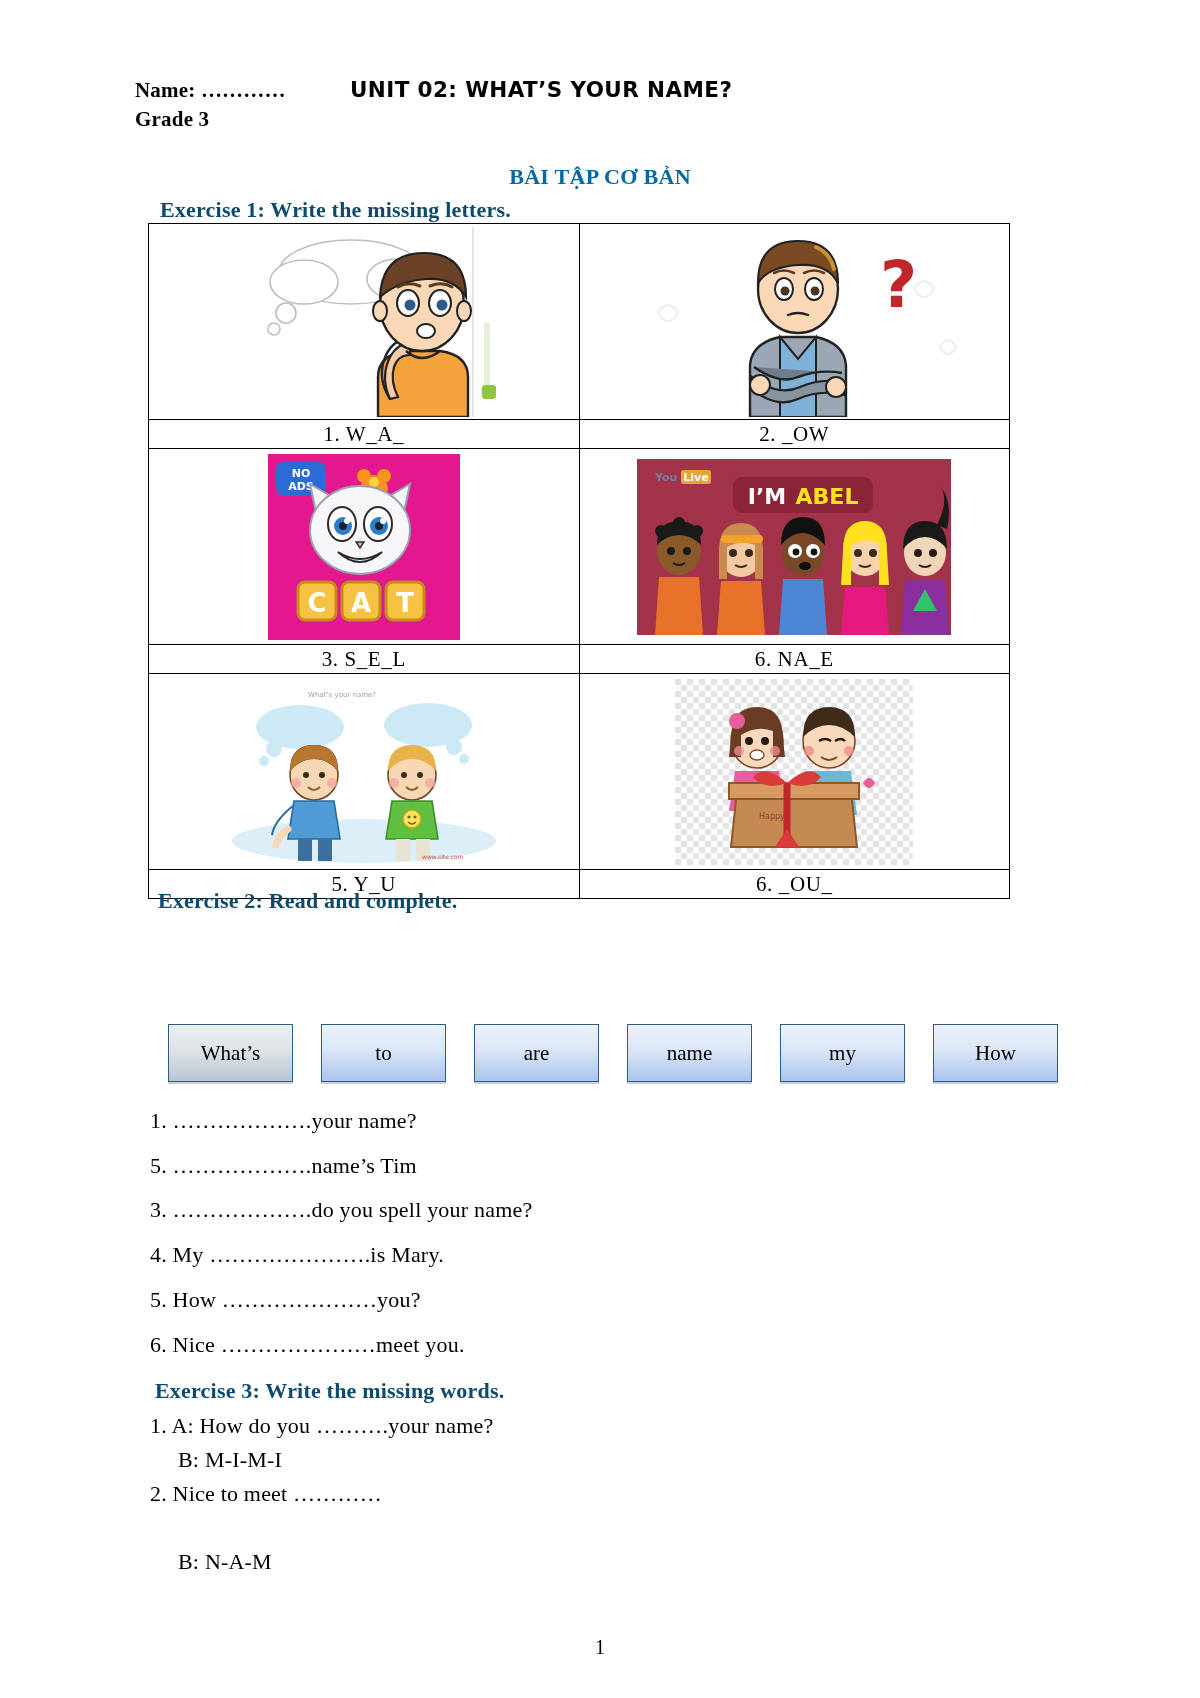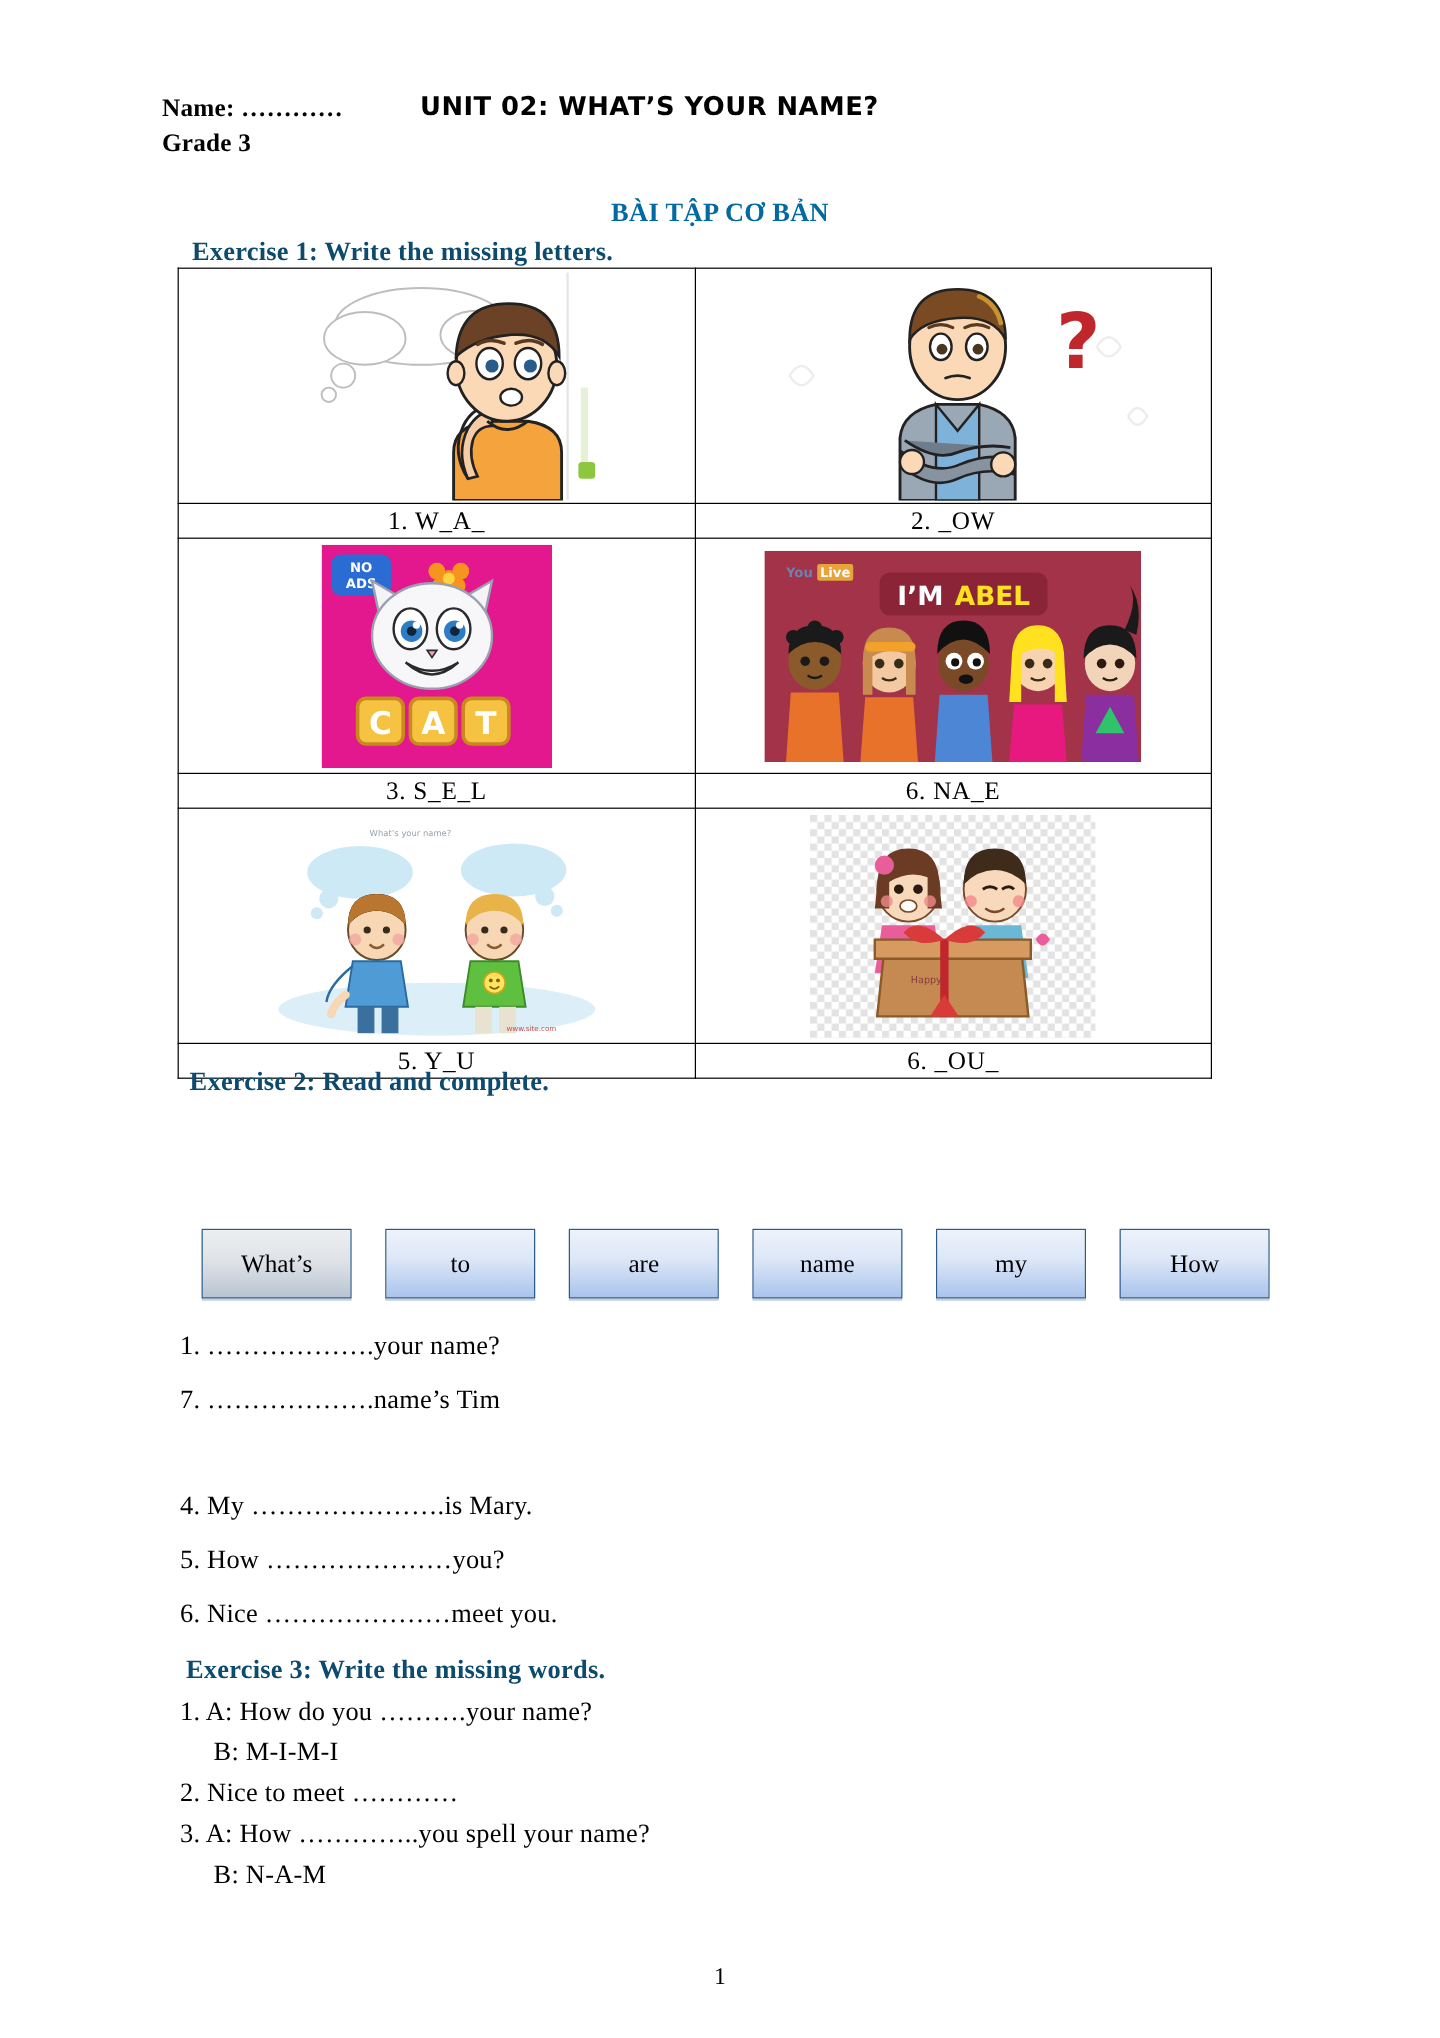--- a/index.html
+++ b/index.html
@@ -483,28 +483,28 @@
   <div class="word-row">
     <div class="word-box first">What’s</div>
     <div class="word-box">to</div>
     <div class="word-box">are</div>
     <div class="word-box">name</div>
     <div class="word-box">my</div>
     <div class="word-box">How</div>
   </div>
 
   <div class="sent" style="top:1108px">1. ……………….your name?</div>
-  <div class="sent" style="top:1153px">7. ……………….name’s Tim</div>
+  <div class="sent" style="top:1153px">5. ……………….name’s Tim</div>
+  <div class="sent" style="top:1197px">3. ……………….do you spell your name?</div>
   <div class="sent" style="top:1242px">4. My ………………….is Mary.</div>
   <div class="sent" style="top:1287px">5. How …………………you?</div>
   <div class="sent" style="top:1332px">6. Nice …………………meet you.</div>
 
   <div class="ex-heading" id="ex3-heading" style="top:1378px">Exercise 3: Write the missing words.</div>
 
   <div class="sent" style="top:1413px">1. A: How do you ……….your name?</div>
   <div class="sent indent" style="top:1447px">B: M-I-M-I</div>
   <div class="sent" style="top:1481px">2. Nice to meet …………</div>
-  <div class="sent" style="top:1515px">3. A: How …………..you spell your name?</div>
   <div class="sent indent" style="top:1549px">B: N-A-M</div>
 
   <div class="page-num">1</div>
 
 </div>
 
 </body></html>

